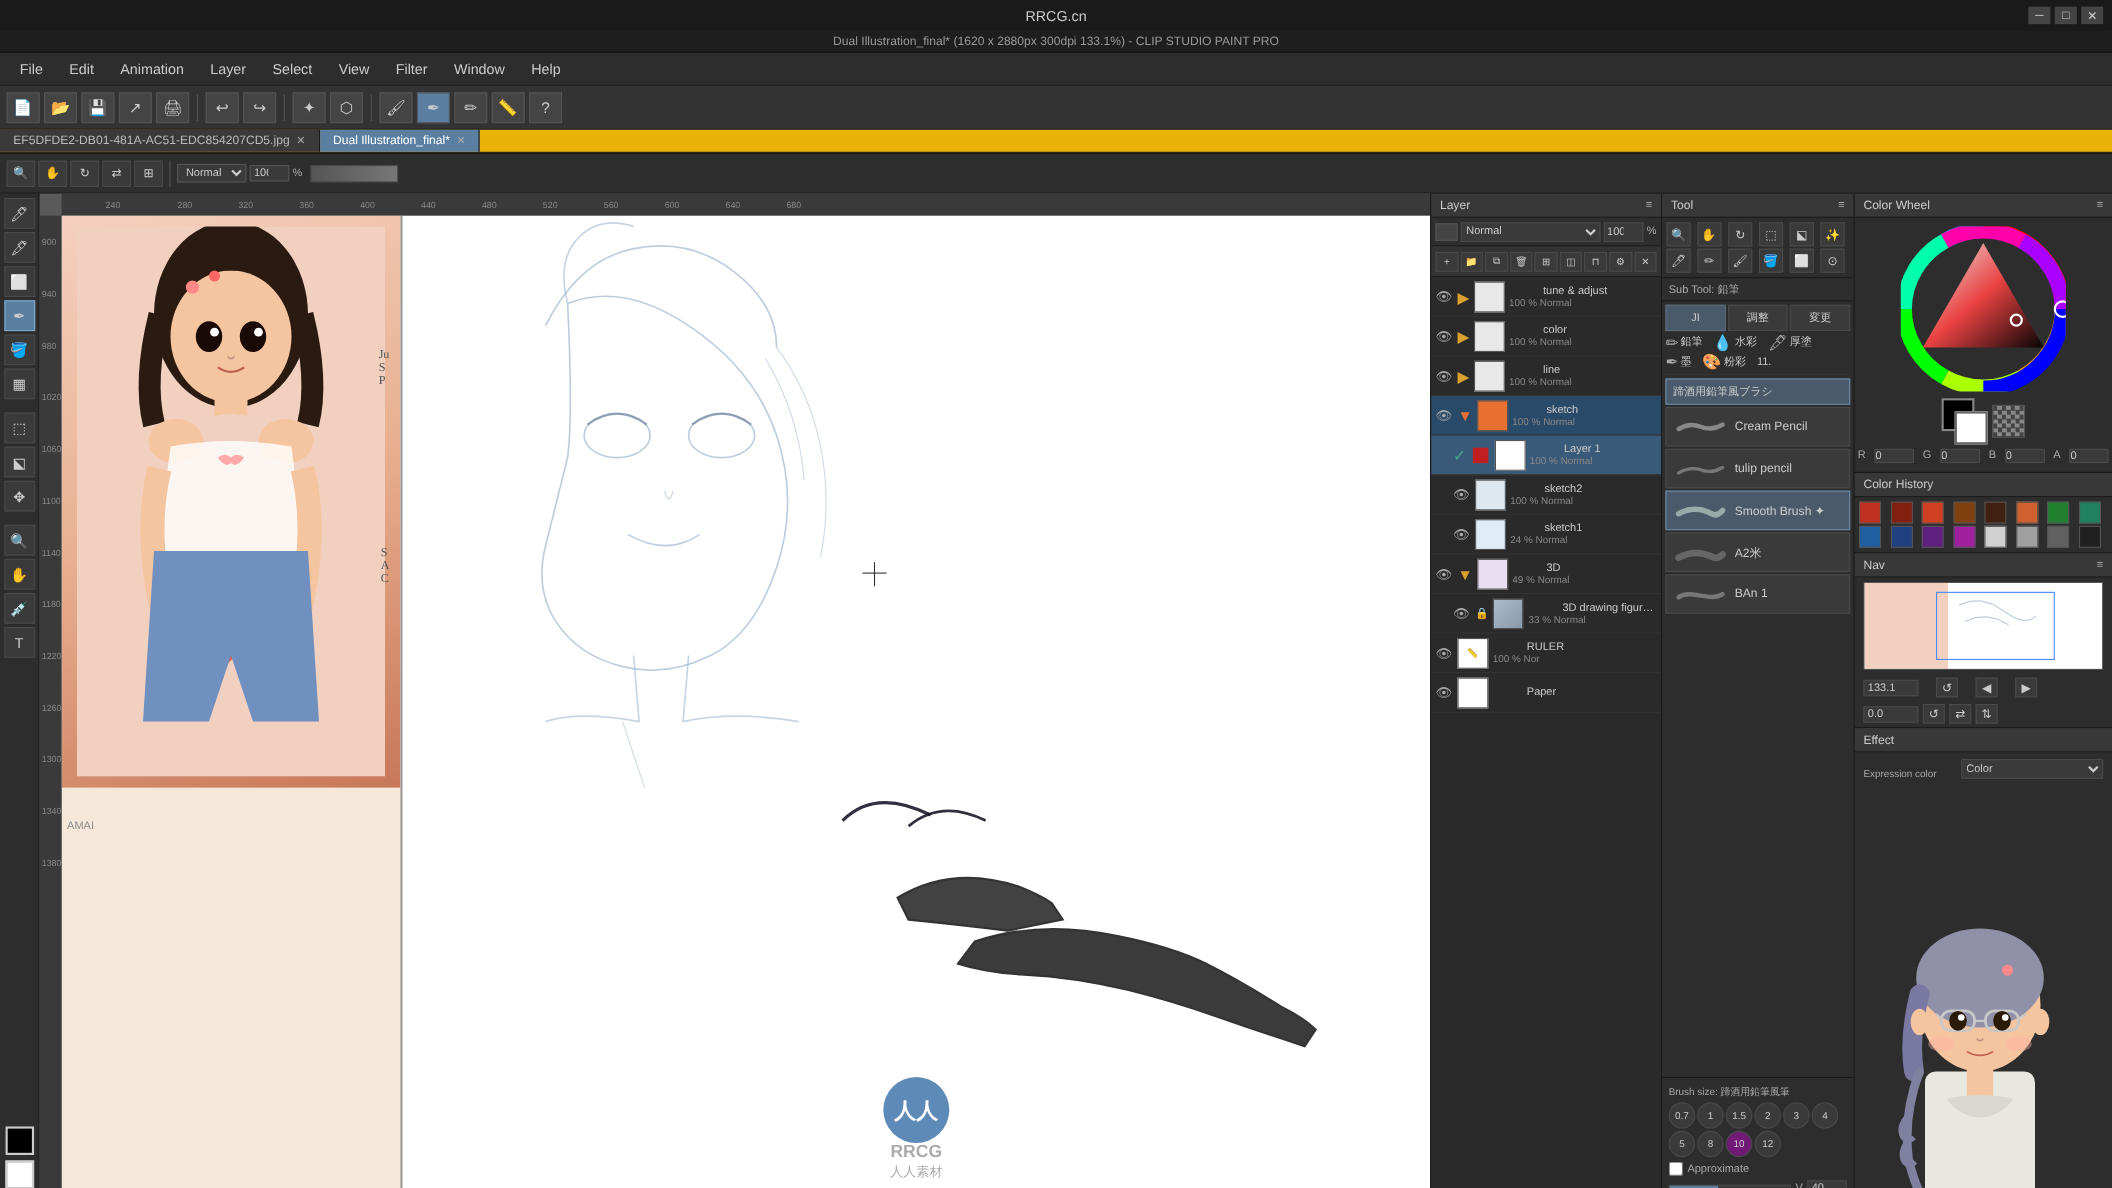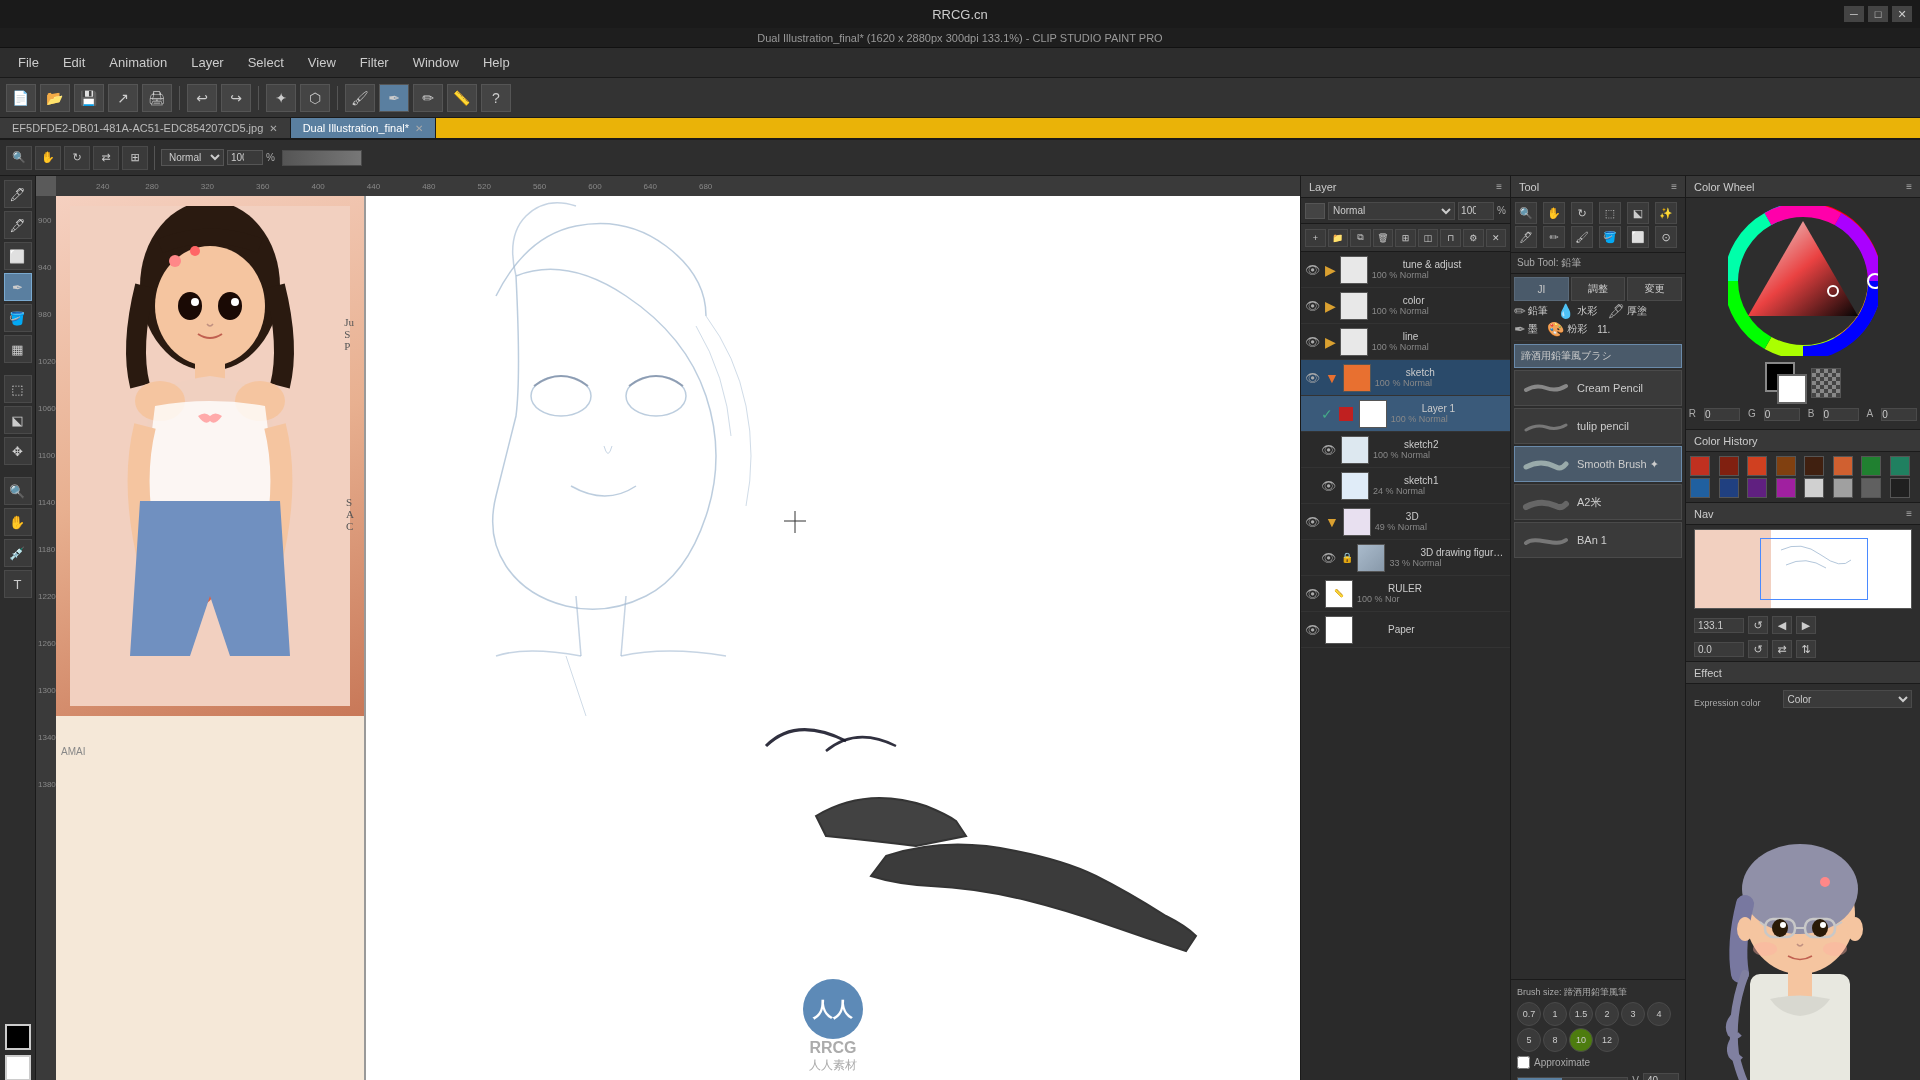--- a/index.html
+++ b/index.html
@@ -230,21 +230,21 @@
     <div style="width:26px;height:26px;background:#000;border:2px solid #ccc;margin-bottom:2px;cursor:pointer;"></div>
     <div style="width:26px;height:26px;background:#fff;border:2px solid #ccc;cursor:pointer;"></div>
     <div style="height:6px;"></div>
   </div>
 
   <div id="canvas-area">
 
     <div id="ruler-h">
       <div style="display:flex; width:100%; font-size:8px; color:#888; overflow:hidden; padding-left:10px;">
         <span style="margin-left:30px;">240</span>
-        <span style="margin-left:36px;">280</span>
+        <span style="margin-left:52px;">280</span>
         <span style="margin-left:42px;">320</span>
         <span style="margin-left:42px;">360</span>
         <span style="margin-left:42px;">400</span>
         <span style="margin-left:42px;">440</span>
         <span style="margin-left:42px;">480</span>
         <span style="margin-left:42px;">520</span>
         <span style="margin-left:42px;">560</span>
         <span style="margin-left:42px;">600</span>
         <span style="margin-left:42px;">640</span>
         <span style="margin-left:42px;">680</span>
@@ -636,21 +636,21 @@
           <div style="font-size:9px;color:#aaa;margin-bottom:3px;">Brush size: 蹄酒用鉛筆風筆</div>
           <div style="display:flex;gap:2px;flex-wrap:wrap;">
             <button style="width:24px;height:24px;background:#3a3a3a;border:1px solid #4a4a4a;color:#ccc;font-size:9px;border-radius:50%;cursor:pointer;">0.7</button>
             <button style="width:24px;height:24px;background:#3a3a3a;border:1px solid #4a4a4a;color:#ccc;font-size:9px;border-radius:50%;cursor:pointer;">1</button>
             <button style="width:24px;height:24px;background:#3a3a3a;border:1px solid #4a4a4a;color:#ccc;font-size:9px;border-radius:50%;cursor:pointer;">1.5</button>
             <button style="width:24px;height:24px;background:#3a3a3a;border:1px solid #4a4a4a;color:#ccc;font-size:9px;border-radius:50%;cursor:pointer;">2</button>
             <button style="width:24px;height:24px;background:#3a3a3a;border:1px solid #4a4a4a;color:#ccc;font-size:9px;border-radius:50%;cursor:pointer;">3</button>
             <button style="width:24px;height:24px;background:#3a3a3a;border:1px solid #4a4a4a;color:#ccc;font-size:9px;border-radius:50%;cursor:pointer;">4</button>
             <button style="width:24px;height:24px;background:#3a3a3a;border:1px solid #4a4a4a;color:#ccc;font-size:9px;border-radius:50%;cursor:pointer;">5</button>
             <button style="width:24px;height:24px;background:#3a3a3a;border:1px solid #4a4a4a;color:#ccc;font-size:9px;border-radius:50%;cursor:pointer;">8</button>
-            <button style="width:24px;height:24px;background:#4d7c0f;border:1px solid #4a4a4a;color:#ccc;font-size:9px;border-radius:50%;cursor:pointer;">10</button>
+            <button style="width:24px;height:24px;background:#701a75;border:1px solid #4a4a4a;color:#ccc;font-size:9px;border-radius:50%;cursor:pointer;">10</button>
             <button style="width:24px;height:24px;background:#3a3a3a;border:1px solid #4a4a4a;color:#ccc;font-size:9px;border-radius:50%;cursor:pointer;">12</button>
           </div>
 
           <div style="display:flex;align-items:center;gap:4px;margin-top:4px;">
             <input type="checkbox" style="">
             <span style="font-size:10px;color:#aaa;">Approximate</span>
           </div>
 
           <div style="display:flex;align-items:center;gap:4px;margin-top:4px;">
             <div style="flex:1;height:8px;background:#3a3a3a;border:1px solid #4a4a4a;position:relative;">
@@ -764,21 +764,21 @@
               <svg width="100%" height="100%">
                 <path d="M10 20 Q30 10 50 25 Q70 40 80 30" stroke="#a0b8d0" stroke-width="0.8" fill="none"></path>
                 <path d="M15 35 Q35 25 55 38" stroke="#a0b8d0" stroke-width="0.8" fill="none"></path>
               </svg>
             </div>
 
             <div style="position:absolute;border:1px solid #4a8aff;left:30%;top:10%;width:50%;height:80%;pointer-events:none;"></div>
           </div>
         </div>
 
-        <div style="display:flex;align-items:center;gap:4px;padding:3px 8px;">
+        <div style="display:flex;align-items:center;gap:16px;padding:3px 8px;">
           <input type="number" value="133.1" style="background: rgb(58, 58, 58); border: 1px solid rgb(74, 74, 74); color: rgb(204, 204, 204); font-size: 10px; width: 50px; padding: 1px 3px;">
           <button style="background:#3a3a3a;border:1px solid #4a4a4a;color:#ccc;font-size:11px;width:20px;height:18px;cursor:pointer;">↺</button>
           <button style="background:#3a3a3a;border:1px solid #4a4a4a;color:#ccc;font-size:11px;width:20px;height:18px;cursor:pointer;">◀</button>
           <button style="background:#3a3a3a;border:1px solid #4a4a4a;color:#ccc;font-size:11px;width:20px;height:18px;cursor:pointer;">▶</button>
         </div>
         <div style="display:flex;align-items:center;gap:4px;padding:3px 8px;">
           <input type="number" value="0.0" style="background: rgb(58, 58, 58); border: 1px solid rgb(74, 74, 74); color: rgb(204, 204, 204); font-size: 10px; width: 50px; padding: 1px 3px;">
           <button style="background:#3a3a3a;border:1px solid #4a4a4a;color:#ccc;font-size:11px;width:20px;height:18px;cursor:pointer;">↺</button>
           <button style="background:#3a3a3a;border:1px solid #4a4a4a;color:#ccc;font-size:11px;width:20px;height:18px;cursor:pointer;">⇄</button>
           <button style="background:#3a3a3a;border:1px solid #4a4a4a;color:#ccc;font-size:11px;width:20px;height:18px;cursor:pointer;">⇅</button>

